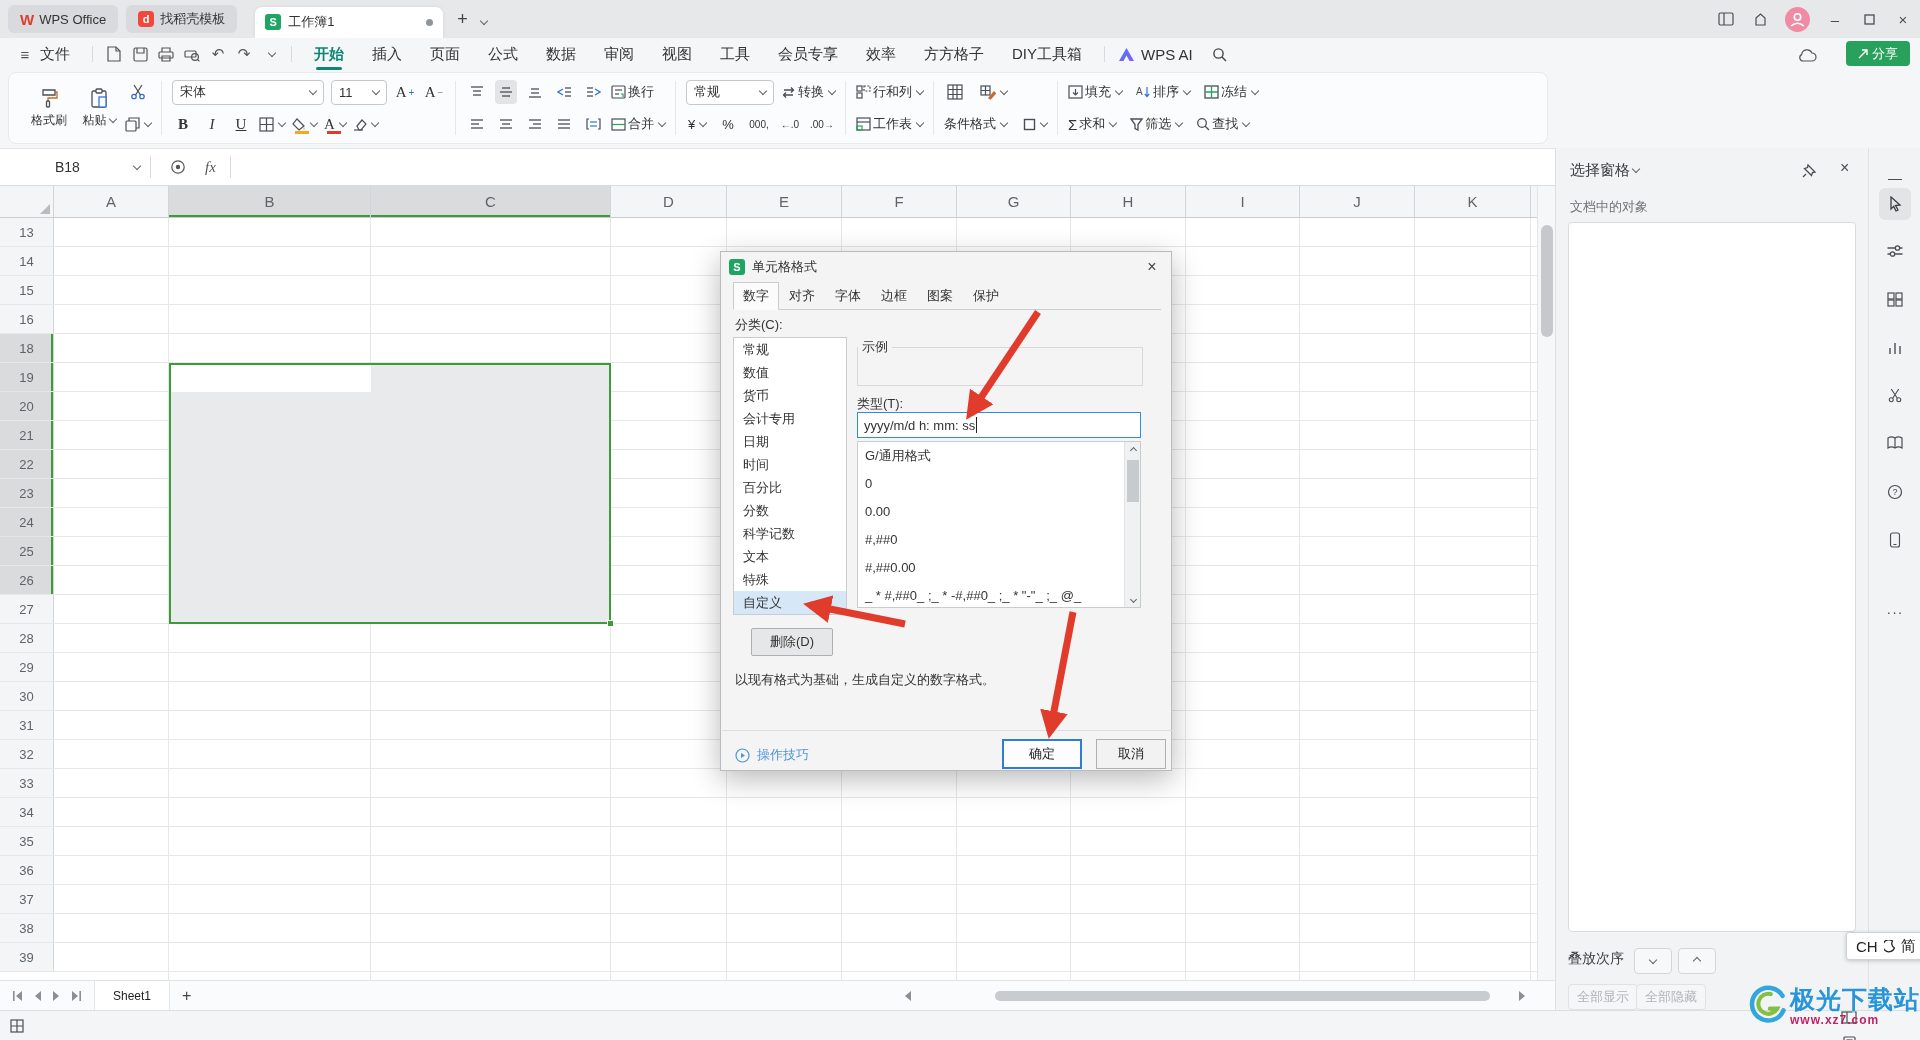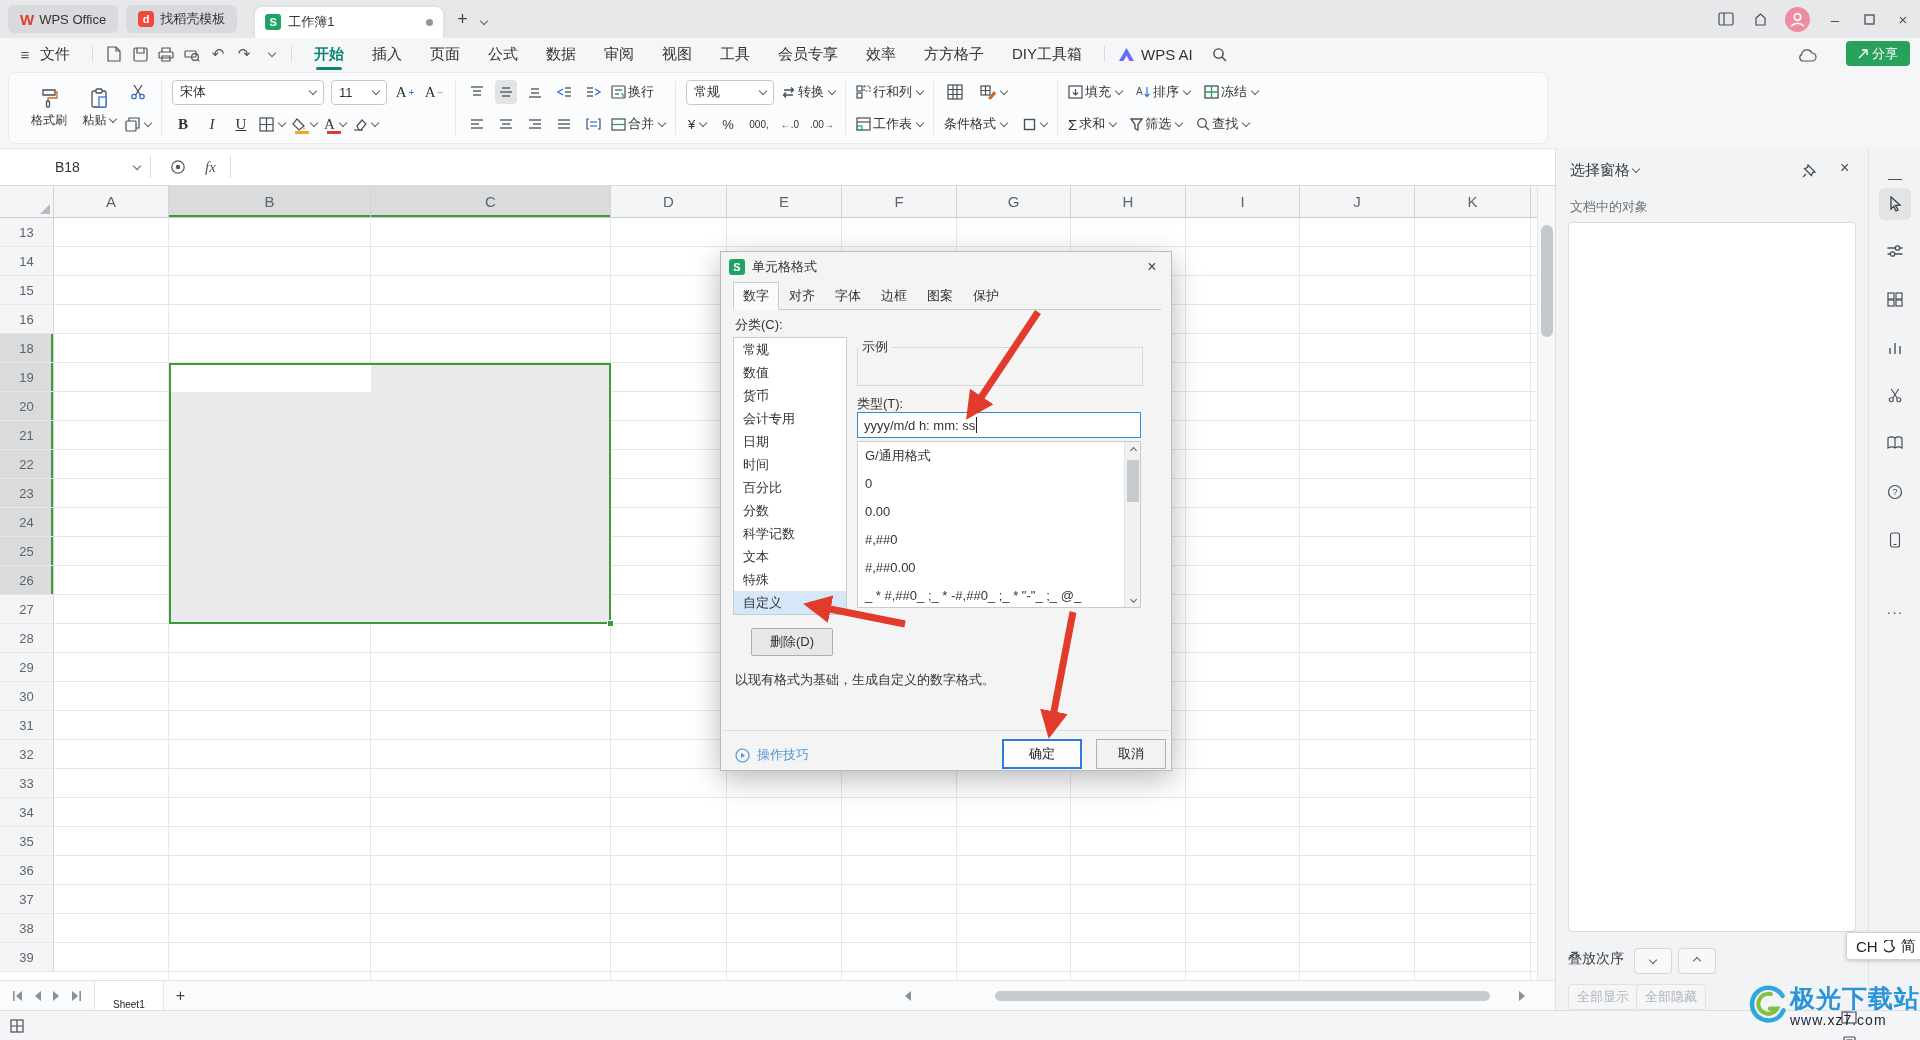--- a/index.html
+++ b/index.html
@@ -72,21 +72,21 @@
   .vline { position:absolute; top:0; width:1px; height:762px; background:#e5e7e8; }
   #selbox { position:absolute; left:169px; top:145px; width:442px; height:261px; background:#e9eaeb; border:2px solid #3f9a3a; }
   #selbox .active-cell { position:absolute; left:0; top:0; width:200px; height:27px; background:#fff; }
   #selbox .handle { position:absolute; right:-5px; bottom:-5px; width:7px; height:7px; background:#3f9a3a; border:1px solid #fff; }
   #vscroll { position:absolute; left:1537px; top:186px; width:18px; height:794px; background:#f6f7f8; border-left:1px solid #e3e5e7; }
   #vscroll .thumb { position:absolute; left:3px; top:39px; width:12px; height:112px; border-radius:6px; background:#c6c9cc; }
 
   
   #sheetbar { position:absolute; left:0; top:980px; width:1555px; height:30px; background:#fafbfc; border-top:1px solid #e0e2e4; display:flex; align-items:center; }
   .snav { display:flex; align-items:center; gap:10px; padding:0 12px; color:#666; }
-  #sheet-tab { height:100%; padding:0 18px; background:#fff; border-left:1px solid #e4e6e8; border-right:1px solid #e4e6e8; display:flex; align-items:flex-end; font-size:10px; color:#222; }
+  #sheet-tab { height:100%; padding:0 18px; background:#fff; border-left:1px solid #e4e6e8; border-right:1px solid #e4e6e8; display:flex; align-items:center; font-size:12px; color:#222; }
   #add-sheet { margin-left:12px; font-size:16px; color:#444; }
   #hscroll { position:absolute; left:905px; top:9px; width:620px; height:12px; display:flex; align-items:center; }
   #hscroll .thumb { position:absolute; left:90px; width:495px; height:10px; border-radius:5px; background:#c9cccf; }
   .tri { width:0; height:0; border-top:5px solid transparent; border-bottom:5px solid transparent; }
   .tri.l { border-right:6px solid #8a8f94; } .tri.r { border-left:6px solid #8a8f94; }
 
   
   #statusbar { position:absolute; left:0; top:1010px; width:1920px; height:30px; background:#f4f5f6; border-top:1px solid #dcdee0; display:flex; align-items:center; }
   #sb-right { position:absolute; right:10px; top:0; height:100%; display:flex; align-items:center; gap:12px; font-size:13px; color:#333;flex-direction:column; }
   #zoom-slider { width:122px; height:3px; background:#c9ccce; position:relative; border-radius:2px; }
@@ -135,21 +135,21 @@
   #dlg-ok { position:absolute; left:281px; top:487px; width:80px; height:30px; background:#fdfdfd; border:2px solid #2e7cd6; font-size:13px; color:#222; }
   #dlg-cancel { position:absolute; left:375px; top:487px; width:70px; height:30px; background:#f2f2f3; border:1px solid #adb0b3; font-size:13px; color:#222; }
   button { font-family:inherit; }
 
   
   #arrows { position:absolute; left:0; top:0; z-index:60; pointer-events:none; }
   #ime-badge { position:absolute; left:1846px; top:932px; height:28px; padding:0 9px; background:#fff; border:1px solid #cfd2d5; border-radius:3px; box-shadow:0 1px 4px rgba(0,0,0,.2); display:flex; align-items:center; gap:6px; font-size:15px; color:#222; z-index:70; }
   #watermark { position:absolute; left:1748px; top:976px; width:172px; height:58px; z-index:65; pointer-events:none; display:flex; align-items:center; opacity:.95; }
   #wm-text { margin-left:2px; }
   #wm-title { font-size:25px; font-weight:bold; color:#1e8fd8; letter-spacing:1px; text-shadow:0 1px 0 #fff; white-space:nowrap; }
-  #wm-url { font-size:14px; font-weight:normal; color:#0f172a; letter-spacing:1px; margin-top:-3px; }
+  #wm-url { font-size:12px; font-weight:bold; color:#be185d; letter-spacing:1px; margin-top:-3px; }
 </style>
 </head>
 <body>
 
 <div id="titlebar">
   <div class="pill">
     <span class="wlogo">W</span>
     <span>WPS Office</span>
   </div>
   <div class="pill">

